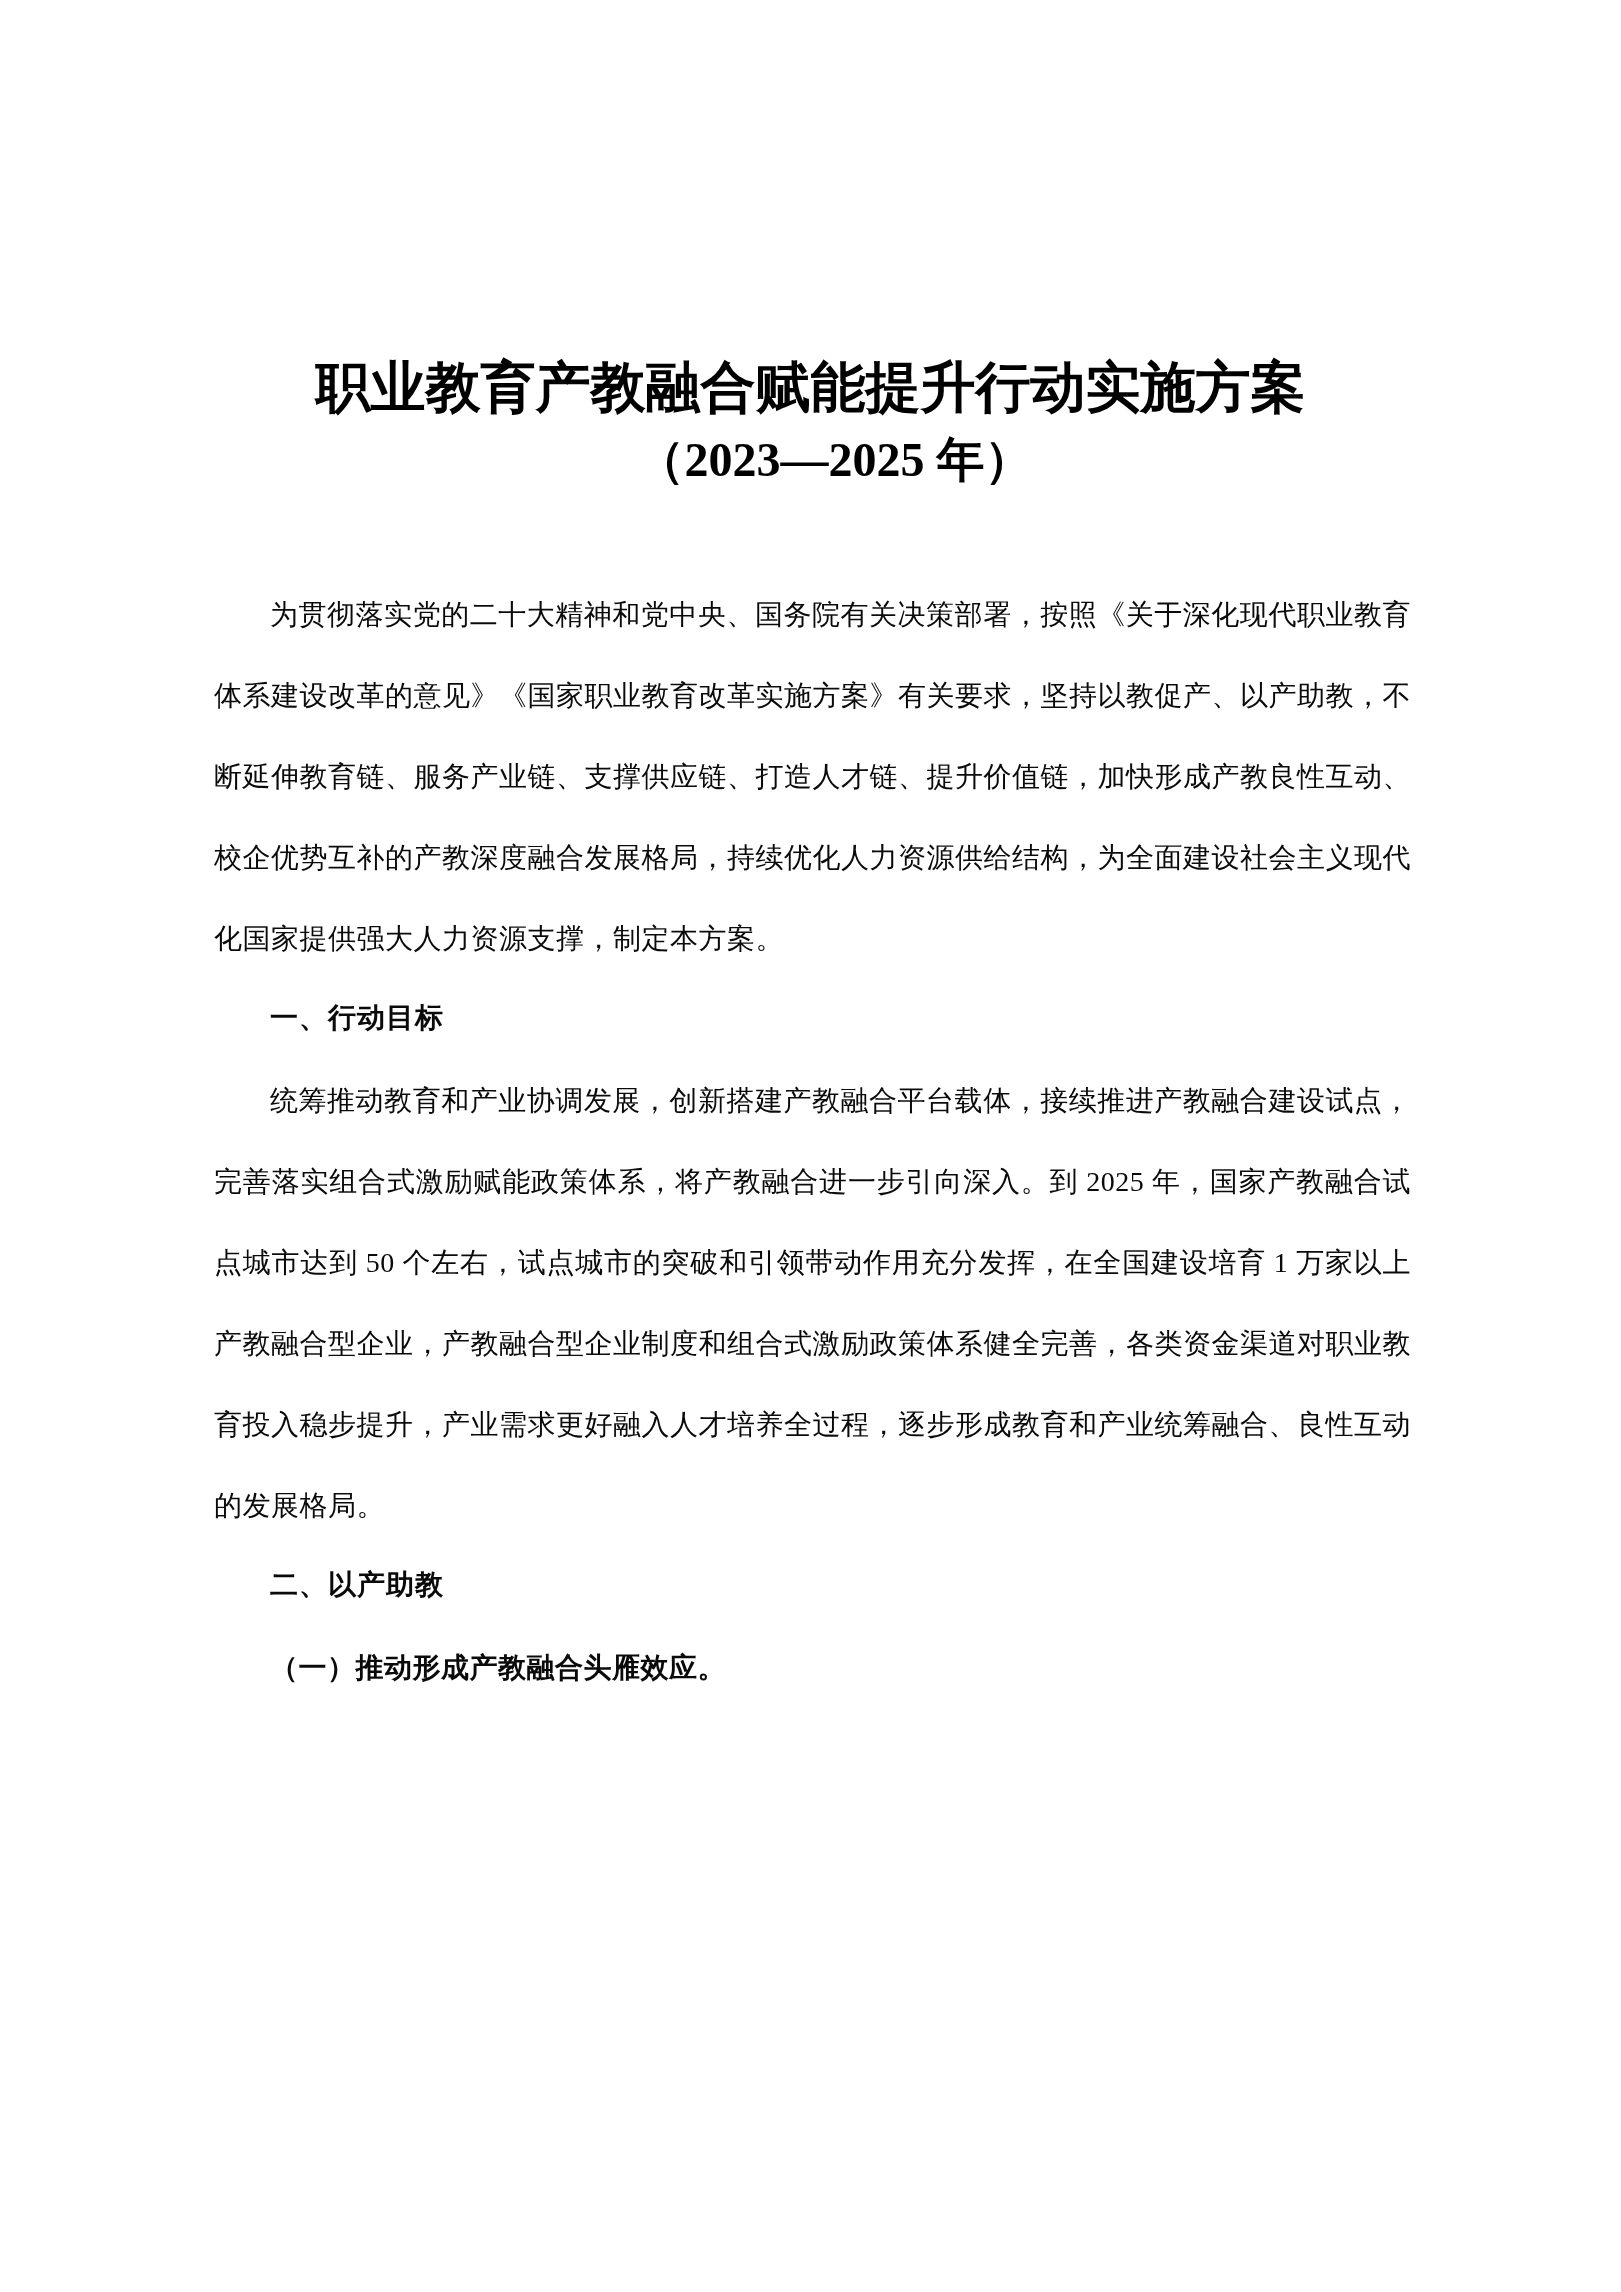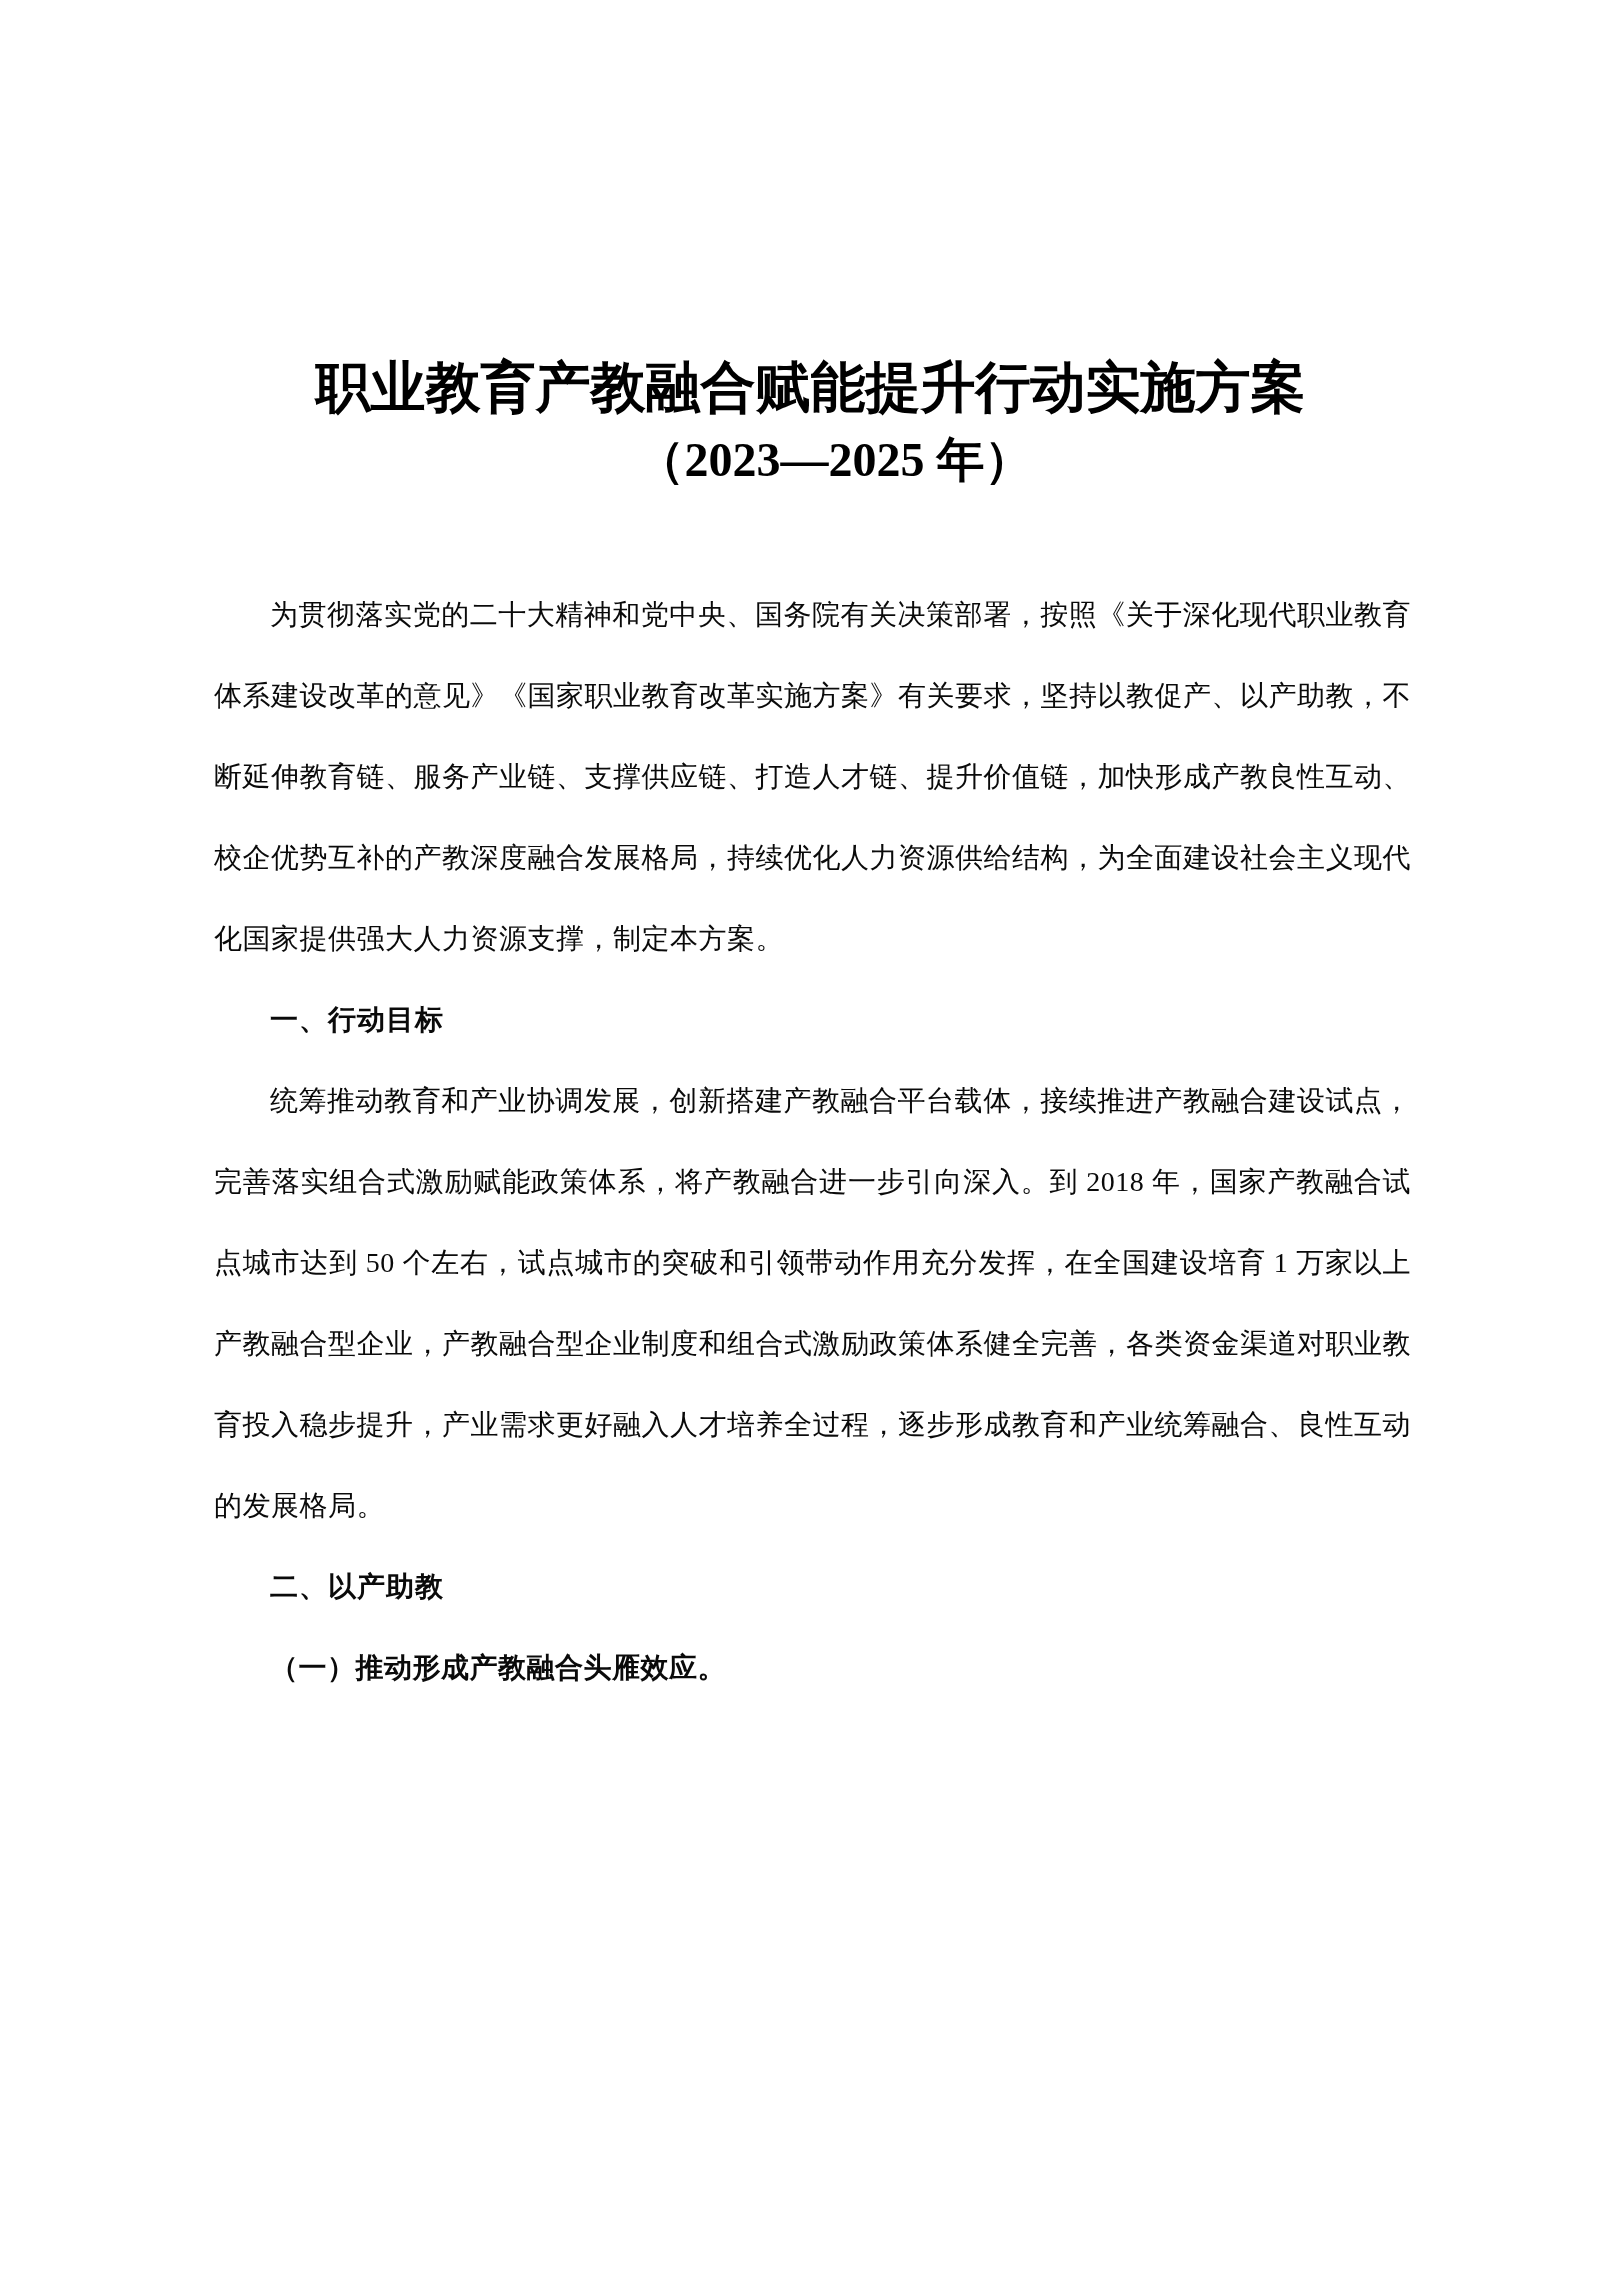--- a/index.html
+++ b/index.html
@@ -58,21 +58,21 @@
     text-justify: inter-character;
     text-align-last: left;
     letter-spacing: 0.5px;
   }
   .doc-body p {
     margin: 0;
     text-indent: 2em;
   }
   
   .heading-l1 {
-    font-family: Liberation Sans, sans-serif;
+    font-family: Liberation Mono, monospace;
     font-weight: 700;
     text-align: left;
     letter-spacing: 1px;
   }
   
   .item-kai {
     font-family: "Liberation Serif", "DejaVu Serif", serif;
     font-weight: 700;
     text-align: left;
   }
@@ -85,21 +85,21 @@
   <h1 class="doc-title">职业教育产教融合赋能提升行动实施方案</h1>
 
   <h2 class="doc-subtitle">（2023—2025 年）</h2>
 
   <div class="doc-body">
 
     <p>为贯彻落实党的二十大精神和党中央、国务院有关决策部署，按照《关于深化现代职业教育体系建设改革的意见》《国家职业教育改革实施方案》有关要求，坚持以教促产、以产助教，不断延伸教育链、服务产业链、支撑供应链、打造人才链、提升价值链，加快形成产教良性互动、校企优势互补的产教深度融合发展格局，持续优化人力资源供给结构，为全面建设社会主义现代化国家提供强大人力资源支撑，制定本方案。</p>
 
     <p class="heading-l1">一、行动目标</p>
 
-    <p>统筹推动教育和产业协调发展，创新搭建产教融合平台载体，接续推进产教融合建设试点，完善落实组合式激励赋能政策体系，将产教融合进一步引向深入。到 2018 年，国家产教融合试点城市达到 50 个左右，试点城市的突破和引领带动作用充分发挥，在全国建设培育 1 万家以上产教融合型企业，产教融合型企业制度和组合式激励政策体系健全完善，各类资金渠道对职业教育投入稳步提升，产业需求更好融入人才培养全过程，逐步形成教育和产业统筹融合、良性互动的发展格局。</p>
+    <p>统筹推动教育和产业协调发展，创新搭建产教融合平台载体，接续推进产教融合建设试点，完善落实组合式激励赋能政策体系，将产教融合进一步引向深入。到 2025 年，国家产教融合试点城市达到 50 个左右，试点城市的突破和引领带动作用充分发挥，在全国建设培育 1 万家以上产教融合型企业，产教融合型企业制度和组合式激励政策体系健全完善，各类资金渠道对职业教育投入稳步提升，产业需求更好融入人才培养全过程，逐步形成教育和产业统筹融合、良性互动的发展格局。</p>
 
     <p class="heading-l1">二、以产助教</p>
 
     <p class="item-kai">（一）推动形成产教融合头雁效应。</p>
 
   </div>
 
 </div>
 
 

